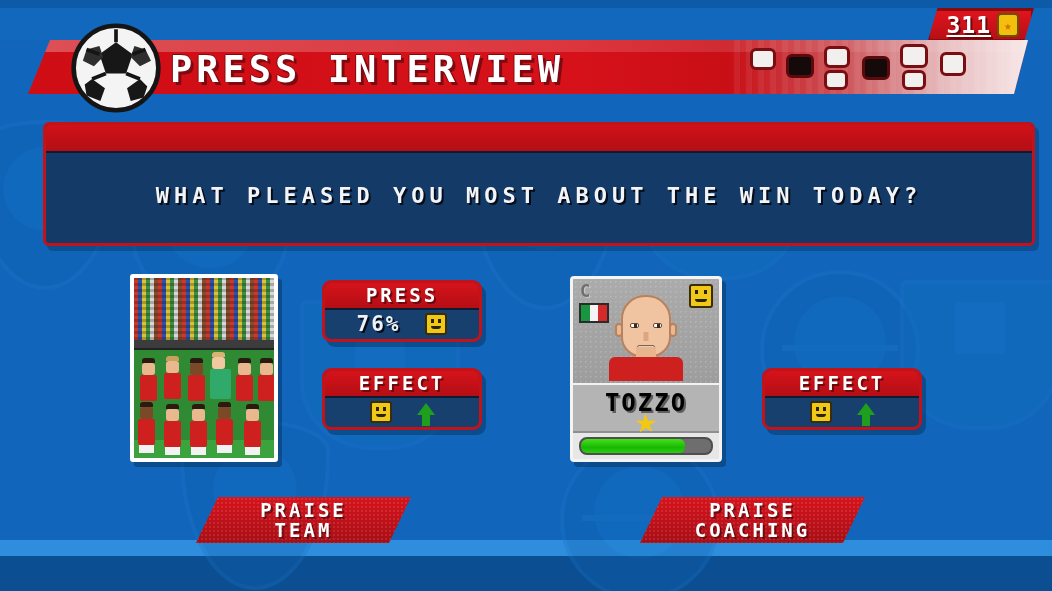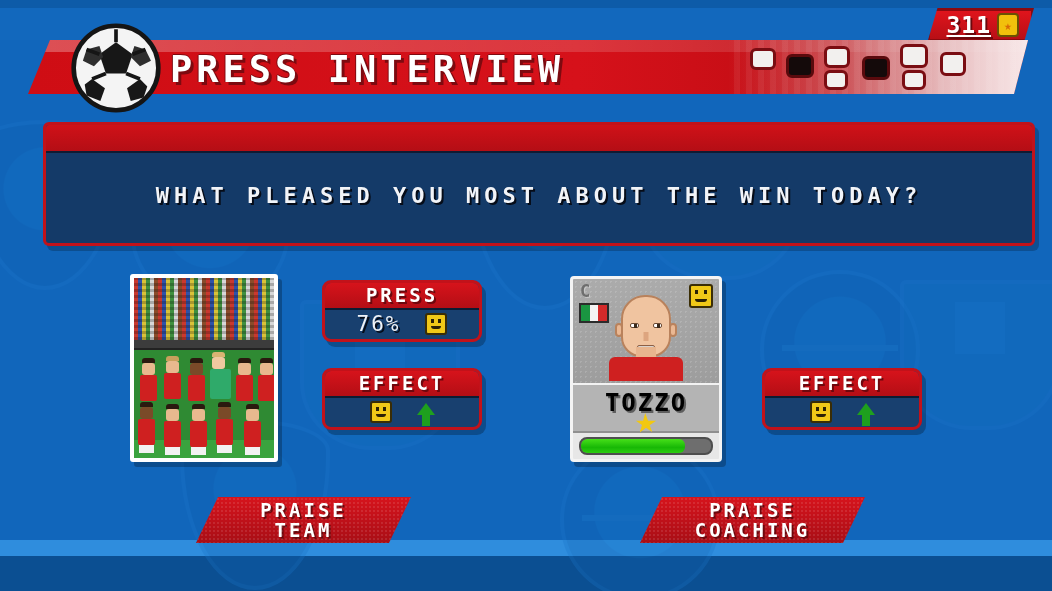--- a/index.html
+++ b/index.html
@@ -132,21 +132,21 @@
   .stat-panel .cap {
     height:27px; line-height:25px; text-align:center;
     background:linear-gradient(to bottom, #d6131b, #b40e15);
     font-size:19px; font-weight:bold; letter-spacing:3px; color:#fff;
     text-shadow:2px 2px 0 #6d080d;
     border-bottom:2px solid #0d1c33;
   }
   .stat-panel .body {
     display:flex; align-items:center; justify-content:center; gap:25px;
     height:calc(100% - 29px);
-    font-size:21px; font-weight:normal; color:#eef2f7; letter-spacing:2px;
+    font-size:21px; font-weight:bold; color:#eef2f7; letter-spacing:2px;
     text-shadow:2px 2px 0 #060c18;
   }
 
   
   .smiley {
     width:22px; height:22px; background:#f0c818; border:2px solid #3a2d05;
     border-radius:3px; position:relative; flex:0 0 auto;
   }
   .smiley::before, .smiley::after {
     content:""; position:absolute; top:4px; width:3px; height:4px; background:#2b2105;

